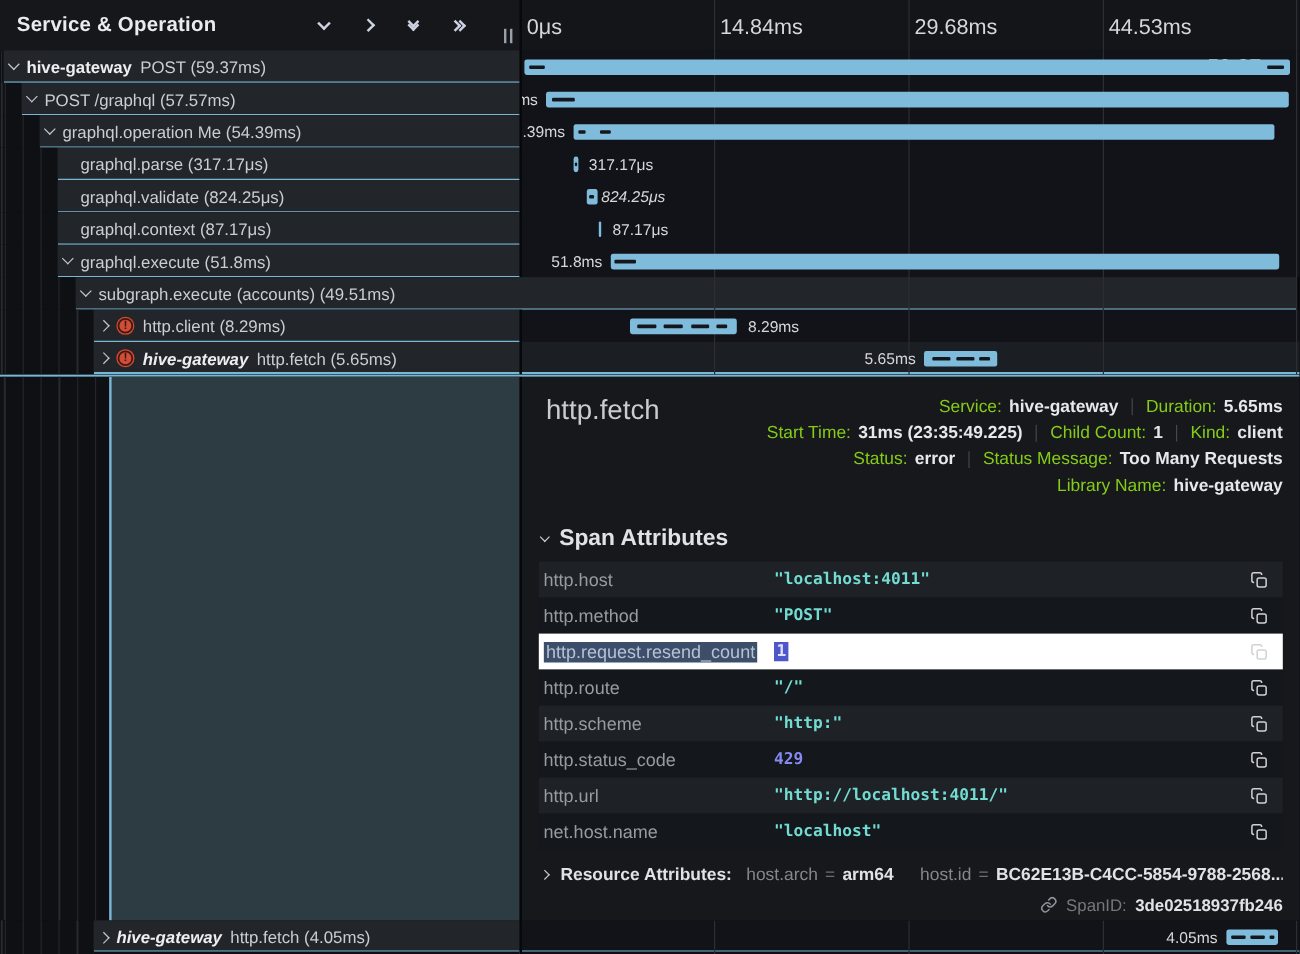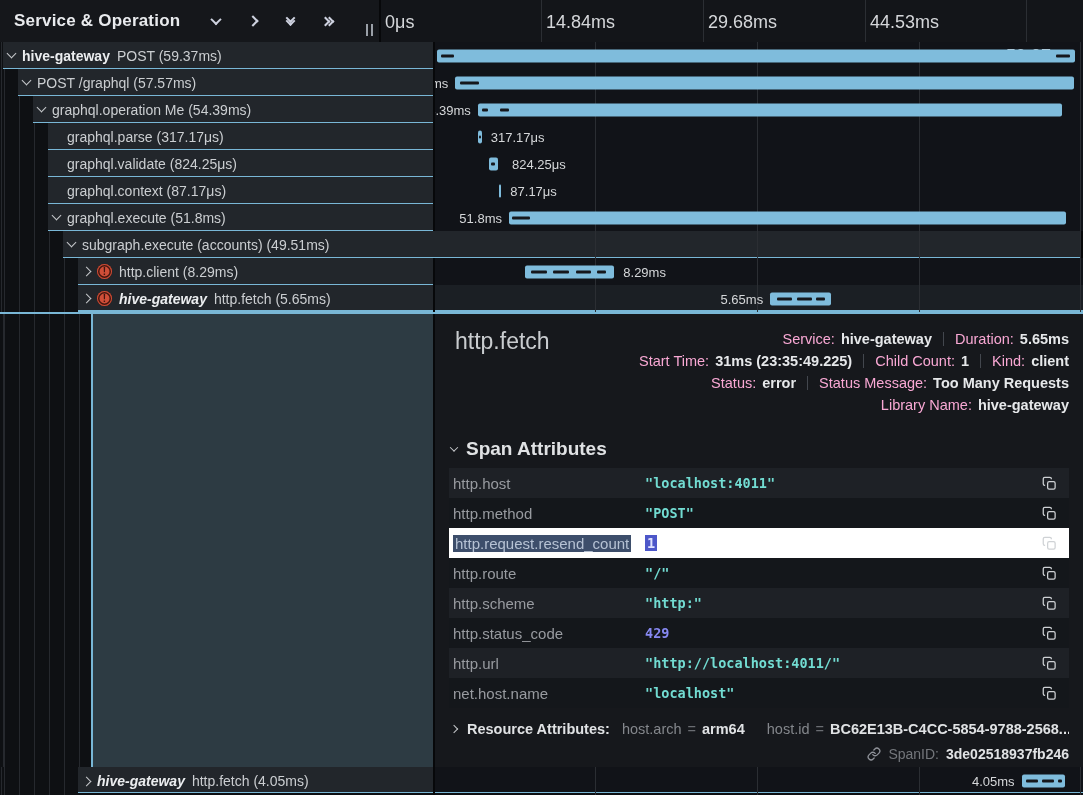--- a/index.html
+++ b/index.html
@@ -6,21 +6,21 @@
   body { background:#0c0d10; font-family:"Liberation Sans","DejaVu Sans",sans-serif; }
   .app { position:relative; width:1083px; height:795px; background:#111318; overflow:hidden;
          color:#cfd2d4; font-size:14px; }
 
   
   .cols { display:flex; width:100%; }
   .divgap { width:2px; background:#07080a; flex:none; }
 
   
   .header { height:42px; }
-  .header-left { width:379px; flex:none; background:#15171b; display:flex; align-items:center; padding:0 6px 0 14px;gap:15px; }
+  .header-left { width:433px; flex:none; background:#15171b; display:flex; align-items:center; padding:0 6px 0 14px;gap:15px; }
   .hl-title { font-size:17px; font-weight:700; color:#e9ebee; letter-spacing:.2px; flex:1; }
   .hl-icons { display:flex; align-items:center; gap:21px; margin-right:6px; }
   .icon-btn { display:flex; align-items:center; justify-content:center; width:16px; height:16px; cursor:pointer; }
   .chev { display:inline-block; width:8px; height:8px; border-right:2px solid #ced2e0; border-bottom:2px solid #ced2e0; flex:none; }
   .chev.down { transform:rotate(45deg) translate(-1px,-1px); }
   .chev.right { transform:rotate(-45deg); }
   .dbl { display:flex; flex-direction:column; }
   .dbl .chev { width:7px; height:7px; }
   .dbl.down .chev + .chev { margin-top:-4px; }
   .dblr { display:flex; }
@@ -58,21 +58,21 @@
   
   .detail-band { height:455px; border-top:2px solid #79b7d6; }
   .detail-left { width:433px; flex:none; display:flex; background:#0e1013; }
   .guides { width:91px; flex:none; background-image:repeating-linear-gradient(90deg,#26292e 0 1px,transparent 1px 15px); background-position:4px 0; }
   .teal { flex:1; background:#2d3b43; border-left:2px solid #79b7d6; }
   .detail-panel { flex:1; background:#16181c; padding:14px 14px 0 14px; display:flex; flex-direction:column; overflow:hidden; }
   .dp-head { display:flex; }
   .dp-title { font-size:23px; color:#c9cccf; font-weight:400; padding-left:6px; flex:none; }
   .dp-meta { flex:1; display:flex; flex-direction:column; align-items:flex-end; gap:0; }
   .meta-line { display:flex; align-items:center; height:22px; font-size:14.5px; }
-  .meta-line .lbl { color:#f9a8d4; margin-right:6px; }
+  .meta-line .lbl { color:#84cc16; margin-right:6px; }
   .meta-line .val { color:#e6e8ea; font-weight:700; }
   .sep { width:1px; height:14px; background:#43474e; margin:0 11px; }
   .sa-head { display:flex; align-items:center; gap:9px; margin:22px 0 8px 2px; }
   .sa-head .chev { width:6px; height:6px; border-width:1.6px; border-color:#c6c9cc; }
   .sa-title { font-size:19px; font-weight:700; color:#e0e2e4; cursor:pointer; }
   .attr-table { width:100%; }
   .attr-row { display:flex; align-items:center; height:30px; padding:0 12px 0 4px; }
   .attr-row.odd { background:#1e2126; }
   .attr-row.even { background:#14171b; }
   .attr-row.sel { background:#ffffff; }
@@ -203,21 +203,21 @@
       <div class="row">
         <div class="indent" style="width: 48px;"></div>
         <div class="tree-cell">
           <span style="width: 7px; flex: 0 0 auto;"></span>
           <span class="spanlab">graphql.validate (824.25μs)</span>
         </div>
         <div class="divgap"></div>
         <div class="time-cell">
           <div class="bar" style="left: 54.1189px; width: 8.91932px;"></div>
           <div class="dash" style="left: 56.2681px; width: 3.76116px;"></div>
-          <span class="tlab" style="left: 77px;">824.25μs</span>
+          <span class="tlab" style="left: 66px; font-style: italic;">824.25μs</span>
         </div>
       </div>
       <div class="row">
         <div class="indent" style="width: 48px;"></div>
         <div class="tree-cell">
           <span style="width: 7px; flex: 0 0 auto;"></span>
           <span class="spanlab">graphql.context (87.17μs)</span>
         </div>
         <div class="divgap"></div>
         <div class="time-cell">

